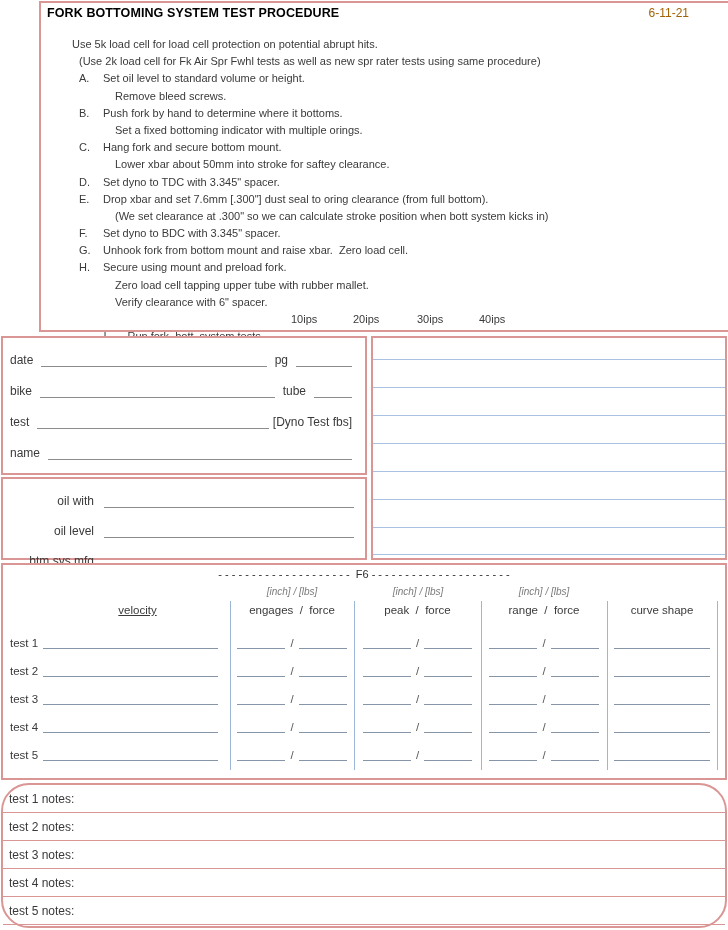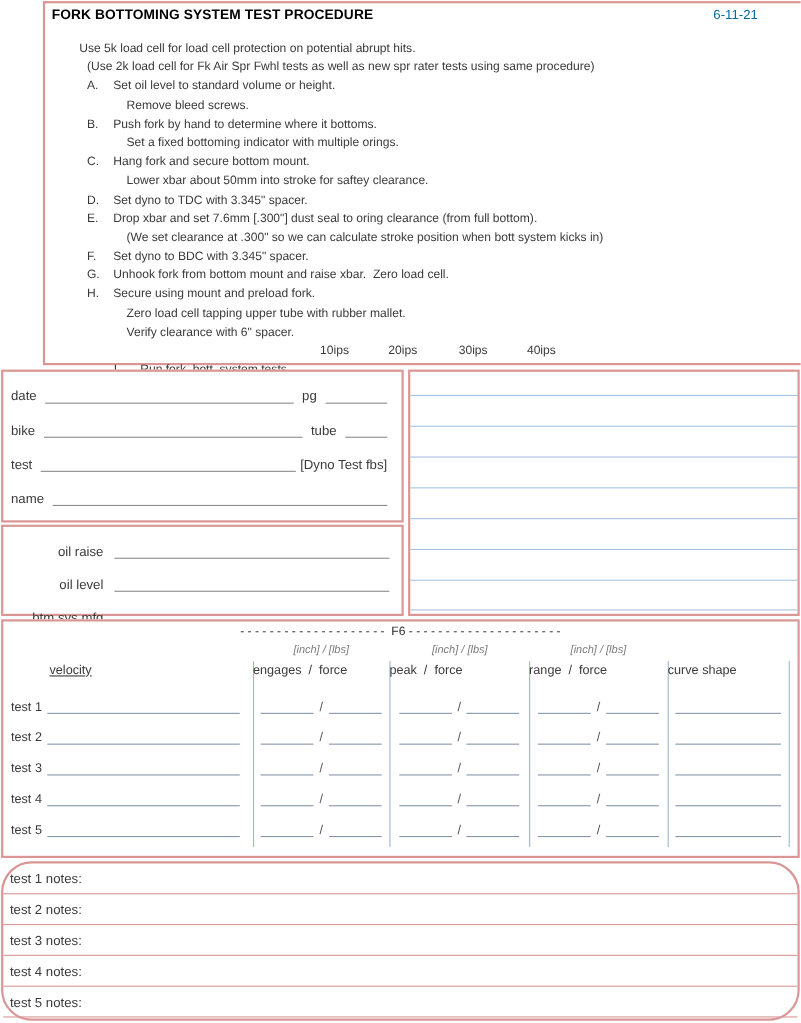--- a/index.html
+++ b/index.html
@@ -7,21 +7,21 @@
     position:relative; width:728px; height:930px; background:#ffffff;
     font-family:"Liberation Sans","DejaVu Sans",sans-serif;
     color:#3a3a3a; overflow:hidden;
   }
   .box { position:absolute; border:2px solid #d99694; background:#ffffff; box-sizing:border-box; }
 
   
   .procedure { left:1px; top:1px; width:726px; height:331px;margin-left:38px; }
   .title-row { display:flex; justify-content:space-between; padding:3px 8px 0 6px; height:19px; }
   .doc-title { font-weight:bold; font-size:12.5px; color:#000; letter-spacing:0.1px; }
-  .doc-date { font-size:12px; color:#0369a1; margin-right:66px; }
+  .doc-date { font-size:12px; color:#a16207; margin-right:66px; }
   .plines { margin-top:11px; font-size:11px; }
   .pl { position:relative; height:17.2px; line-height:17.2px; white-space:pre; }
   .pl.intro  { padding-left:31px; }
   .pl.intro2 { padding-left:38px; }
   .pl.step   { padding-left:38px; }
   .pl.sub    { padding-left:74px; }
   .letter { display:inline-block; width:24px; }
   .ptext { white-space:pre; }
   .speed { position:absolute; top:0; }
   .s0 { left:250px; } .s1 { left:312px; } .s2 { left:376px; } .s3 { left:438px; }
@@ -47,21 +47,21 @@
   .rline { position:absolute; left:0; right:0; height:0; border-top:1px solid #a9c2e2; }
 
   
   .results { left:1px; top:563px; width:726px; height:217px; font-size:11.5px; }
   .f6row { position:absolute; left:0; right:0; top:3px; text-align:center; font-size:11px; color:#2e2e2e; white-space:pre; }
   .unit { position:absolute; top:21px; transform:translateX(-50%); font-style:italic; font-size:10px; color:#7a7a7a; white-space:pre; }
   .u0 { left:289px; } .u1 { left:415px; } .u2 { left:541px; }
   .vline { position:absolute; top:36px; width:0; height:169px; border-left:1px solid #9cb6d8; }
   .v0 { left:227px; } .v1 { left:351px; } .v2 { left:478px; } .v3 { left:604px; } .v4 { left:714px; }
   .hrow { position:absolute; left:0; top:39px; display:grid; grid-template-columns:227px 124px 127px 126px 110px; height:20px; }
-  .hc { text-align:left; white-space:pre; }
+  .hc { text-align:center; white-space:pre; }
   .hc.c1 { padding-left:42px; }
   .velocity { text-decoration:underline; }
   .rowswrap { position:absolute; left:0; top:62px; width:722px; }
   .trow { display:grid; grid-template-columns:227px 124px 127px 126px 110px; height:28px; align-items:end; }
   .tc1 { display:flex; padding:0 12px 6px 7px; }
   .tlabel { line-height:12px; margin-right:5px; white-space:nowrap; }
   .bline { border-bottom:1px solid #8795a8; height:11px; display:inline-block; }
   .tpair { display:flex; align-items:flex-end; justify-content:center; padding-bottom:6px; }
   .b48 { width:48px; flex:none; }
   .slash { margin:0 5px; line-height:12px; color:#555; }
@@ -134,21 +134,21 @@
       <span class="fline grow"></span>
     </div>
     <div class="irow">
       <span class="lab">dynounit</span>
       <span class="fline grow"></span>
     </div>
   </div>
 
   <div class="box oil">
     <div class="orow">
-      <span class="lab">oil raise</span>
+      <span class="lab">oil with</span>
       <span class="fline grow"></span>
     </div>
     <div class="orow">
       <span class="lab">oil level</span>
       <span class="fline grow"></span>
     </div>
     <div class="orow">
       <span class="lab">btm sys mfg</span>
       <span class="fline grow"></span>
     </div>

